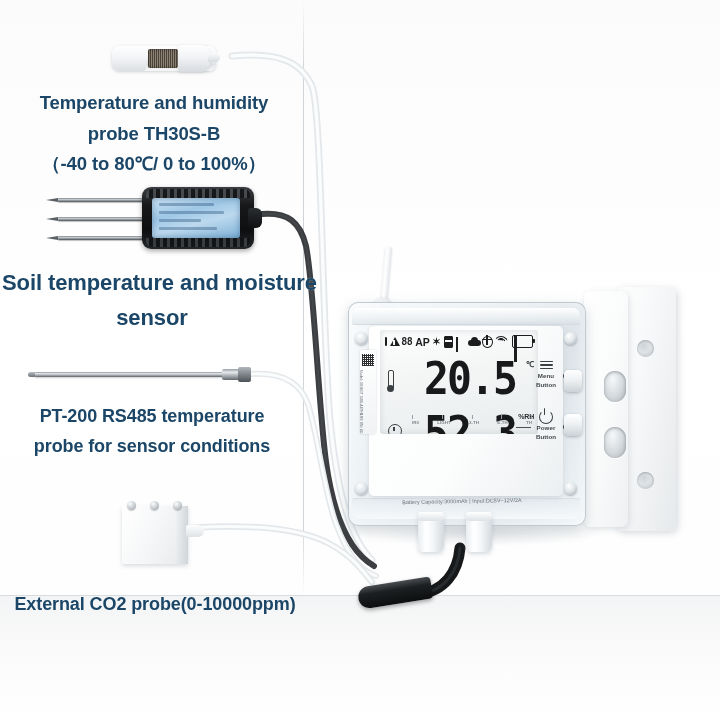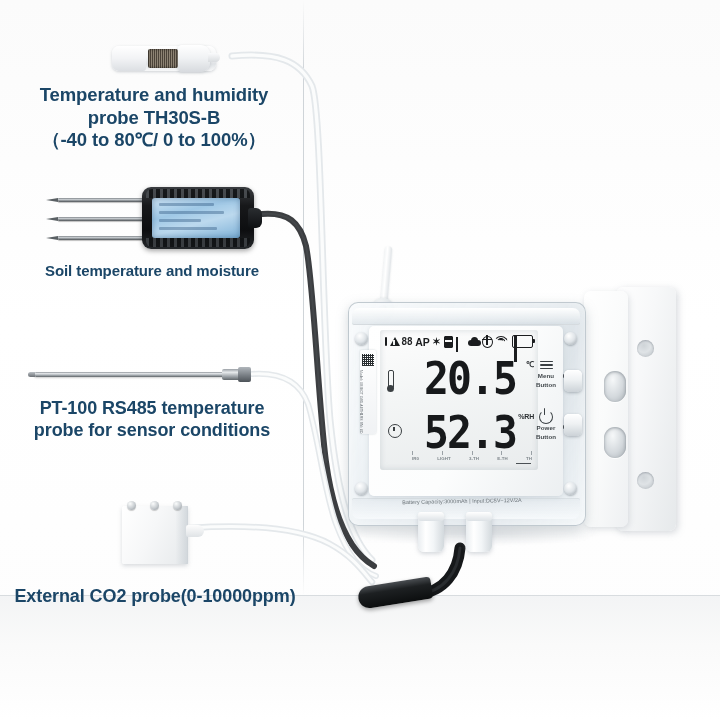--- a/index.html
+++ b/index.html
@@ -51,24 +51,24 @@
   
   .caption {
     position: absolute;
     text-align: center;
     color: #1b4667;
     font-weight: 700;
     line-height: 1.22;
     letter-spacing: -0.1px;
     text-shadow: 0 0 1px rgba(255,255,255,0.6);
   }
-  .caption .line { display: block; white-space: nowrap; }
+  .caption .line { display: block; white-space: nowrap; margin-top: 8px; }
 
   #cap-th30s  { left: 8px;  top: 84px;  width: 292px; font-size: 18.5px; }
-  #cap-soil   { left: 2px;  top: 262px; width: 300px; font-size: 15px; }
+  #cap-soil   { left: 2px;  top: 262px; width: 300px; font-size: 22px; }
   #cap-pt100  { left: 4px;  top: 398px; width: 296px; font-size: 18px; }
   #cap-co2    { left: 6px;  top: 586px; width: 298px; font-size: 18px; }
 
   
   .cable-svg {
     position: absolute;
     left: 0; top: 0;
     width: 720px; height: 720px;
     pointer-events: none;
   }
@@ -369,21 +369,21 @@
     font-size: 3.4px;
     color: #5a6268;
     white-space: nowrap;
     line-height: 1.4;
     letter-spacing: 0.1px;
   }
 
   
   #lcd {
     position: absolute; left: 32px; top: 28px;
-    width: 158px; height: 140px;
+    width: 158px; height: 104px;
     border-radius: 3px;
     background: linear-gradient(170deg,#fdfdfd 0%, #f4f6f6 40%, #e9eced 100%);
     box-shadow: inset 0 0 6px rgba(160,172,180,0.4);
     overflow: hidden;
   }
   
   #lcd .statusbar {
     position: absolute; left: 5px; top: 4px;
     width: 148px; height: 15px;
     display: flex;
@@ -793,30 +793,31 @@
       <i></i>
         <i></i>
         <i></i>
         <i></i>
     </div>
     <div class="tailbump"></div>
   </div>
 
   <div class="caption" id="cap-soil">
     <span class="line">Soil temperature and moisture</span>
+    <span class="line">sensor</span>
   </div>
 
   <div id="probe-pt100">
     <div class="rod"></div>
     <div class="ferrule"></div>
     <div class="hexnut"></div>
   </div>
 
   <div class="caption" id="cap-pt100">
-    <span class="line">PT-100 RS485 temperature</span>
+    <span class="line">PT-200 RS485 temperature</span>
     <span class="line">probe for sensor conditions</span>
   </div>
 
   <div id="probe-co2">
     <div class="box"></div>
     <div class="screw s1"></div>
     <div class="screw s2"></div>
     <div class="screw s3"></div>
     <div class="gland"></div>
   </div>

